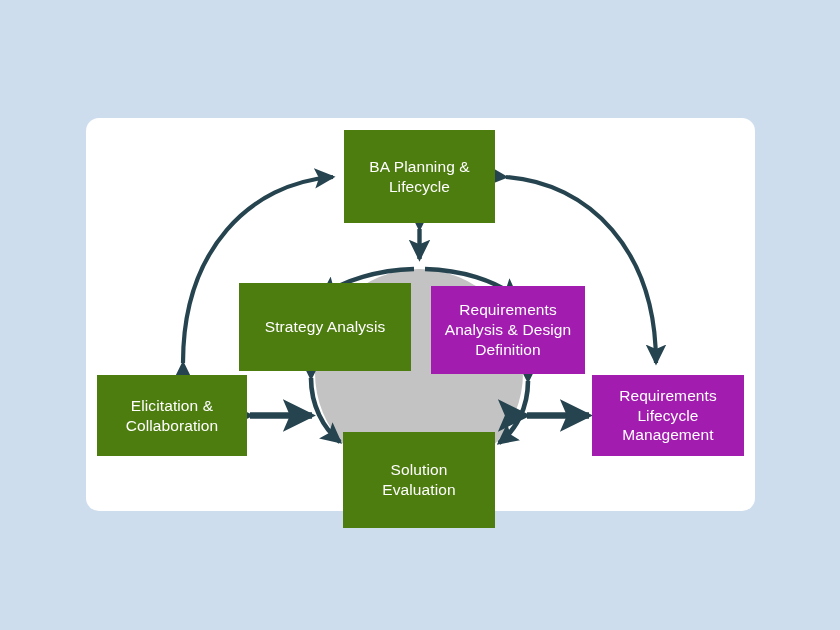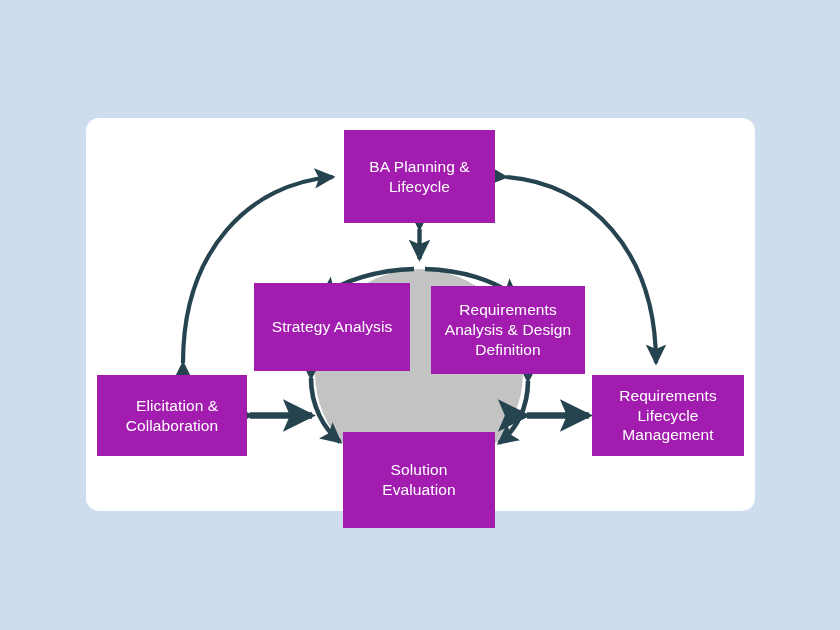--- a/index.html
+++ b/index.html
@@ -41,27 +41,27 @@
     justify-content: center;
     text-align: center;
     color: #ffffff;
     font-size: 15.5px;
     line-height: 1.28;
     font-family: "Liberation Sans", sans-serif;
     letter-spacing: 0.1px;
     box-sizing: border-box;
     padding: 2px 6px;
   }
-  .node-dark { background: #a21caf; }
+  .node-dark { background: #4d7c0f; }
   .node-orange { background: #a21caf; }
 
   #node-ba-planning      { left: 344px; top: 130px; width: 151px; height: 93px; }
-  #node-strategy         { left: 254px; top: 283px; width: 156px; height: 88px; text-align: right; }
+  #node-strategy         { left: 239px; top: 283px; width: 172px; height: 88px; text-align: right; }
   #node-rad              { left: 431px; top: 286px; width: 154px; height: 88px; }
-  #node-elicitation      { left: 97px;  top: 375px; width: 150px; height: 81px; text-align: right; }
+  #node-elicitation      { left: 97px;  top: 375px; width: 150px; height: 81px; }
   #node-solution         { left: 343px; top: 432px; width: 152px; height: 96px; }
   #node-rlm              { left: 592px; top: 375px; width: 152px; height: 81px; }
 
   .node span { display: block; width: 100%; }
 </style>
 </head>
 <body>
 
 <div id="stage">
 

